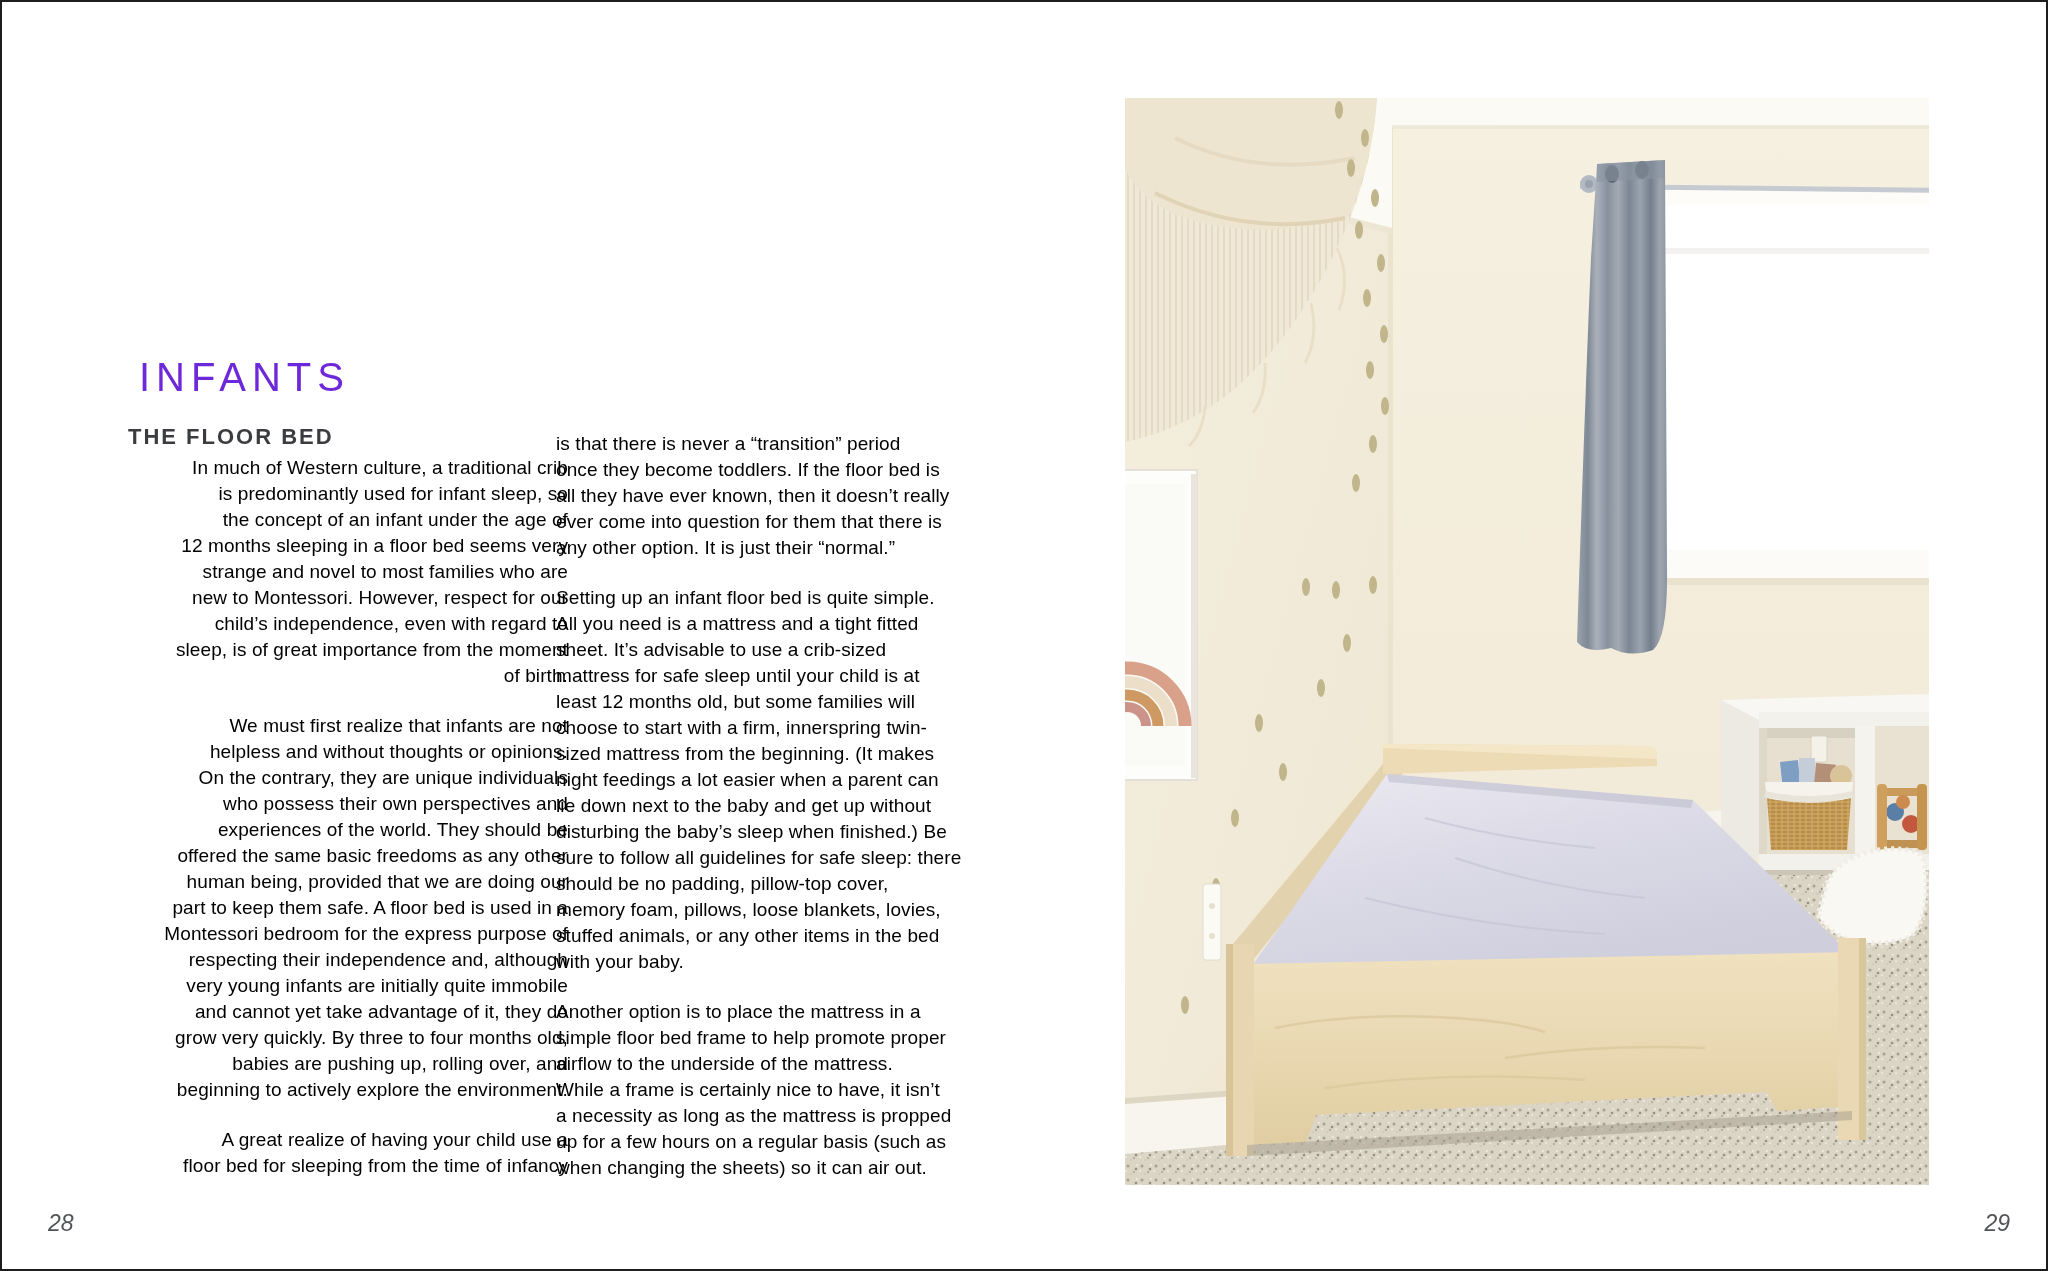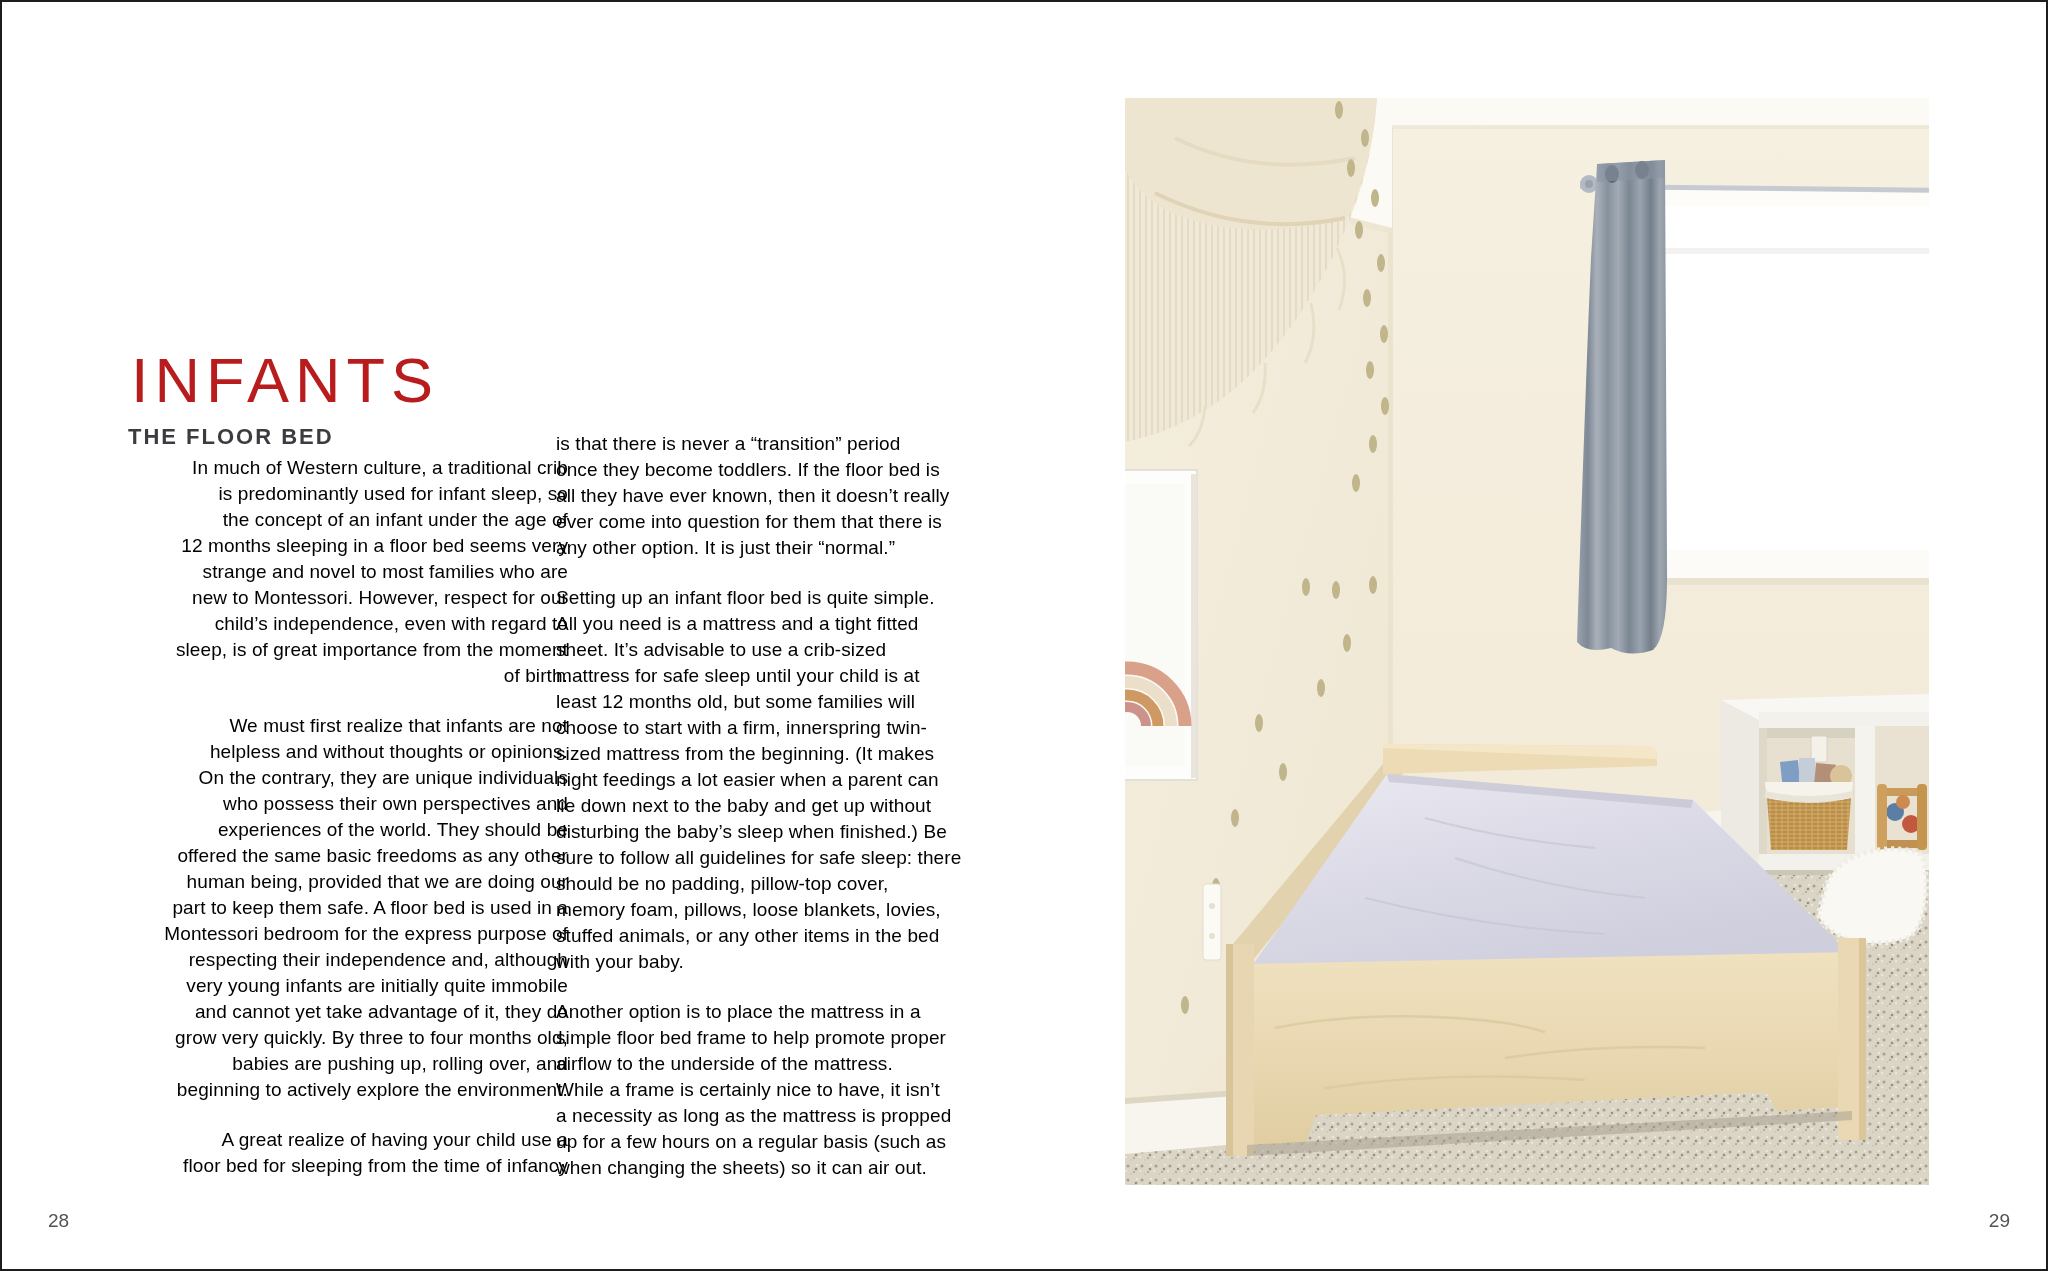--- a/index.html
+++ b/index.html
@@ -2,37 +2,37 @@
 <html><head>
 <meta charset="utf-8">
 <style>
   html,body{margin:0;padding:0;background:#e8e8e8;}
   .sheet{
     position:relative; width:2048px; height:1271px;
     background:#ffffff; border:2px solid #1d1d1d; box-sizing:border-box;
     font-family:"Liberation Sans", sans-serif; overflow:hidden;
   }
   .page-title{
-    position:absolute; left:125px; top:343px; margin:4px;
-    font-size:63px; font-weight:300; letter-spacing:6px;
-    color:#b91c1c; line-height:1;
+    position:absolute; left:125px; top:343px; margin:12px;
+    font-size:40px; font-weight:300; letter-spacing:6px;
+    color:#6d28d9; line-height:1;
   }
   .section-heading{
     position:absolute; left:126px; top:424px; margin:0;
     font-size:22px; font-weight:700; letter-spacing:2px;
     color:#3a3c3f; line-height:1;
   }
   .col{ position:absolute; width:440px; }
   .col p{
     margin:0 0 24px 0; white-space:pre; font-size:19px; line-height:26px;
     color:#000000; letter-spacing:0.1px;
   }
   .col1{ left:126px; top:453px;text-align:right; }
   .col2{ left:554px; top:429px; }
-  .page-num{ position:absolute; font-size:19px; color:#515356; top:1208px; }
+  .page-num{ position:absolute; font-size:23px; color:#515356; top:1208px;font-style:italic; }
   .page-num.left{ left:46px; }
   .page-num.right{ right:36px; }
   .photo{
     position:absolute; left:1123px; top:96px; width:804px; height:1087px;
     margin:0; overflow:hidden; background:#f4eedd;
   }
   .photo svg{ display:block; }
 </style>
 </head>
 <body>

